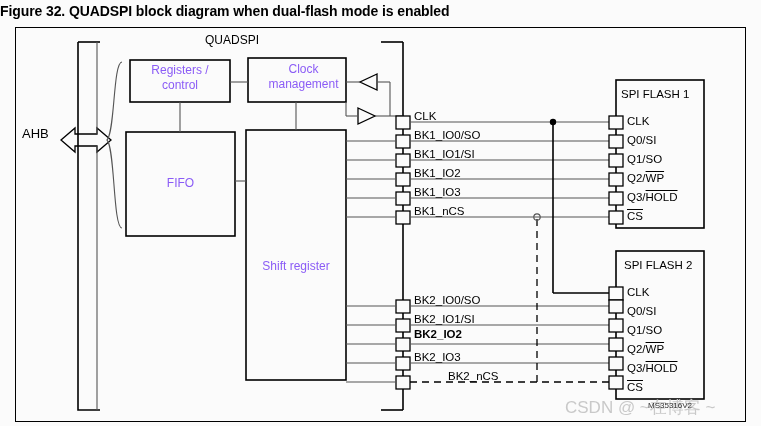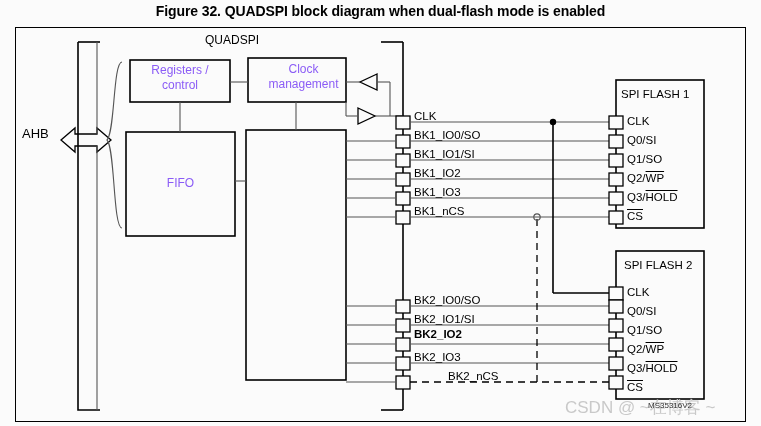--- a/index.html
+++ b/index.html
@@ -1,19 +1,19 @@
 <!DOCTYPE html>
 <html><head>
 <meta charset="utf-8">
 <style>
   html,body{margin:0;padding:0;background:#ffffff;}
   body{width:761px;height:426px;overflow:hidden;
        font-family:"Liberation Sans","DejaVu Sans",sans-serif;}
   #root{position:relative;width:761px;height:426px;background:#fbfbfb;}
-  #title{position:absolute;left:0;top:3px;width:761px;text-align:center;
+  #title{position:absolute;left:0;top:3px;width:761px;
          font-size:14px;font-weight:bold;color:#000;letter-spacing:-0.1px;}
   #frame{position:absolute;left:15px;top:27px;width:731px;height:395px;
          border:1.5px solid #000;background:#fbfbfb;box-sizing:border-box;}
   svg{position:absolute;left:0;top:0;}
   .lbl{position:absolute;font-size:11.5px;color:#000;white-space:nowrap;
        line-height:1.15;}
   .blktxt{position:absolute;font-size:12px;color:#8b5cf6;text-align:center;
           line-height:1.25;white-space:nowrap;}
   .ovl{text-decoration:overline;}
   #watermark{position:absolute;left:565px;top:396px;font-size:17px;
@@ -177,20 +177,21 @@
     <span>control</span>
   </div>
 
   <div class="blktxt" style="left:248px;top:62px;width:111px;">
     <span>Clock</span><br>
     <span>management</span>
   </div>
 
   <div class="blktxt" style="left:126px;top:176px;width:109px;">FIFO</div>
 
+  <div class="blktxt" style="left:246px;top:259px;width:100px;">Shift register</div>
 
   <div class="lbl" style="left:414px;top:110px;">CLK</div>
   <div class="lbl" style="left:414px;top:129px;">BK1_IO0/SO</div>
   <div class="lbl" style="left:414px;top:148px;">BK1_IO1/SI</div>
   <div class="lbl" style="left:414px;top:167px;">BK1_IO2</div>
   <div class="lbl" style="left:414px;top:186px;">BK1_IO3</div>
   <div class="lbl" style="left:414px;top:205px;">BK1_nCS</div>
 
   <div class="lbl" style="left:414px;top:294px;">BK2_IO0/SO</div>
   <div class="lbl" style="left:414px;top:313px;">BK2_IO1/SI</div>

